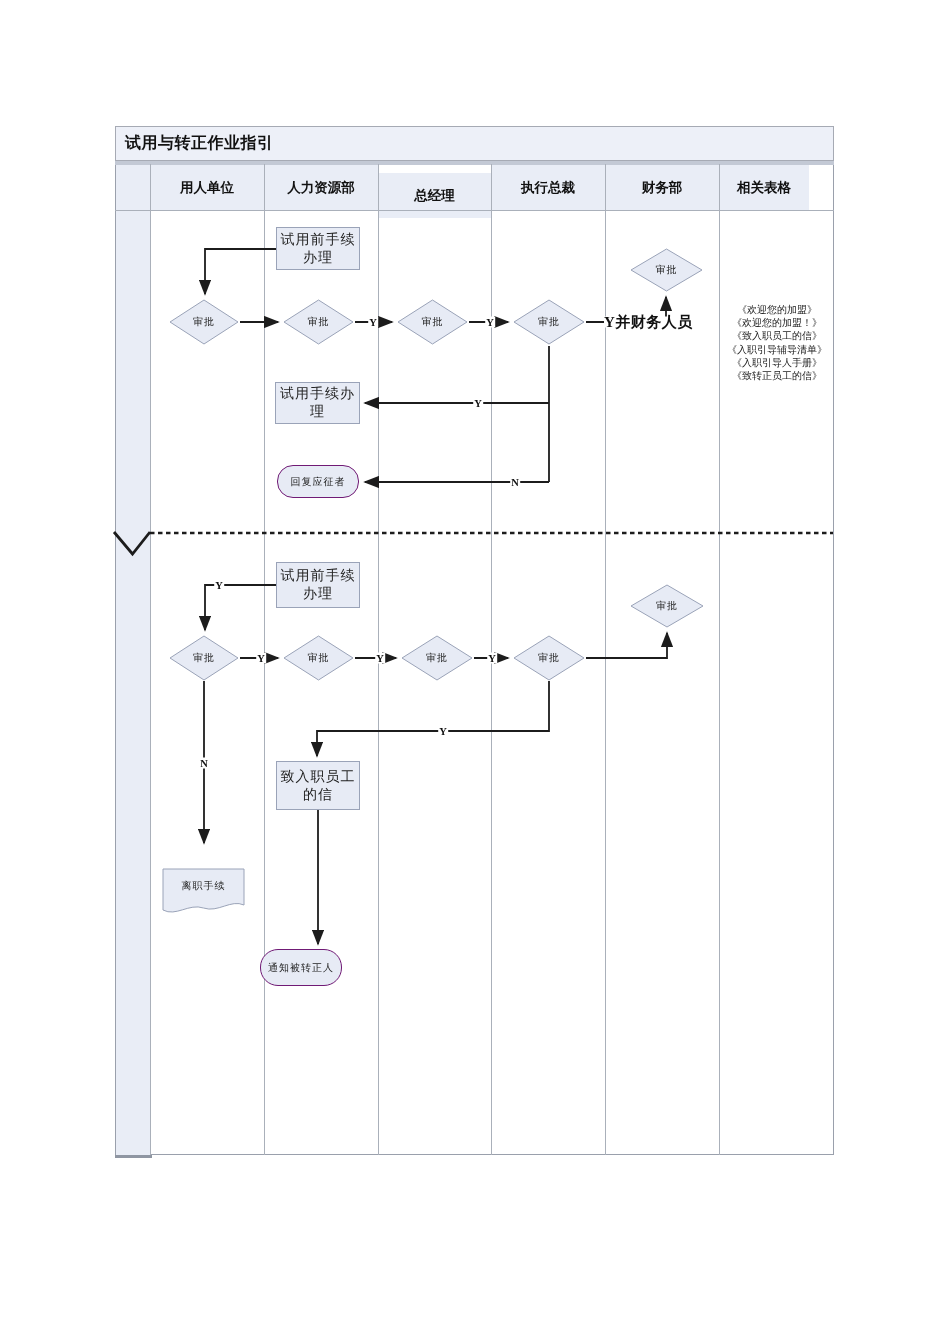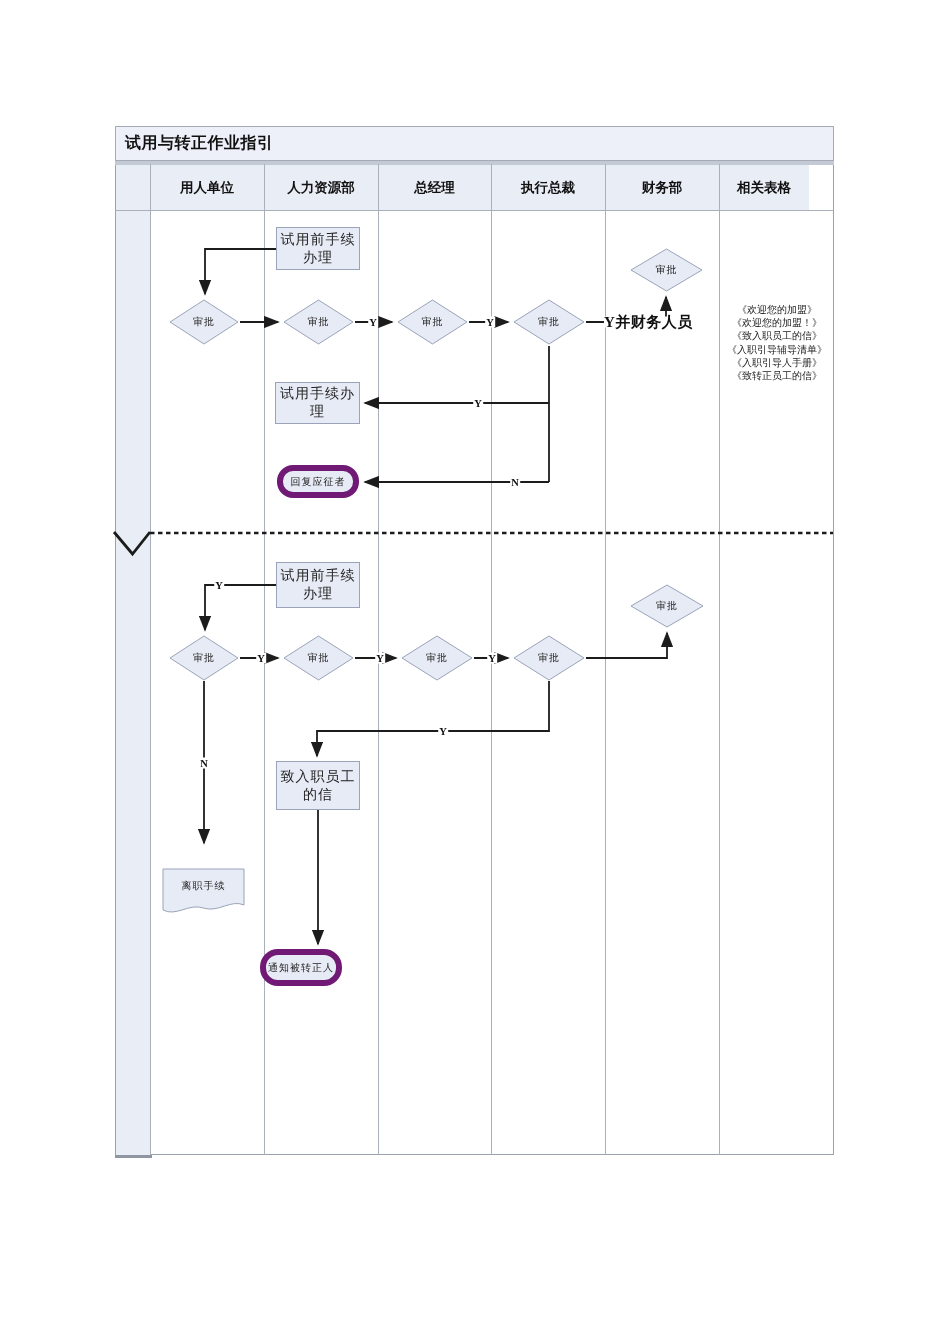--- a/index.html
+++ b/index.html
@@ -16,21 +16,21 @@
          display:flex;align-items:center;justify-content:center;
          font-size:13.5px;font-weight:600;box-sizing:border-box;}
   .corner{position:absolute;left:116px;top:165px;width:34px;height:45px;background:#e9edf6;}
   .sidebar{position:absolute;left:116px;top:210px;width:34px;height:945px;background:#e9edf6;}
   .vline{position:absolute;top:164px;width:1px;height:991px;background:#aab0ba;}
   .hline{position:absolute;left:115px;width:719px;height:1px;background:#aab0ba;}
   .sidebar-foot{position:absolute;left:115px;top:1155px;width:37px;height:3px;background:#8f96a2;}
   .rect{position:absolute;background:#e7ebf5;border:1px solid #9aa3b8;box-sizing:border-box;
         display:flex;align-items:center;justify-content:center;text-align:center;
         font-family:"Liberation Serif",serif;font-size:14px;color:#222;letter-spacing:1px;}
-  .stadium{position:absolute;background:#e7ebf5;border:6px solid #701a75;box-sizing:border-box;
+  .stadium{position:absolute;background:#e7ebf5;border:1px solid #701a75;box-sizing:border-box;
         display:flex;align-items:center;justify-content:center;text-align:right;
         font-family:Liberation Sans, sans-serif;font-size:10px;color:#222;letter-spacing:1px;}
   .diamond{position:absolute;}
   .diamond svg{position:absolute;left:0;top:0;}
   .diamond polygon{fill:#e7ebf5;stroke:#9aa3b8;stroke-width:1;}
   .diamond .shape-label{position:absolute;inset:0;display:flex;align-items:center;justify-content:center;
         font-family:"Liberation Serif",serif;font-size:10px;color:#222;letter-spacing:1px;}
   .docshape{position:absolute;}
   .docshape svg{position:absolute;left:0;top:0;}
   .docshape path{fill:#e7ebf5;stroke:#9aa3b8;stroke-width:1;}
@@ -56,21 +56,21 @@
 
   <div class="frame"></div>
   <div class="title-bar">
     <span>试用与转正作业指引</span>
   </div>
   <div class="header-strip"></div>
 
   <div class="corner"></div>
   <div class="hcell" style="left:264px;width:114px;">人力资源部</div>
   <div class="hcell" style="left:150px;width:114px;">用人单位</div>
-  <div class="hcell" style="left:378px;width:113px;">总经理</div>
+  <div class="hcell" style="left:378px;width:113px;margin-top:8px;">总经理</div>
   <div class="hcell" style="left:605px;width:114px;">财务部</div>
   <div class="hcell" style="left:491px;width:114px;">执行总裁</div>
   <div class="hcell" style="left:719px;width:90px;">相关表格</div>
 
   <div class="sidebar"></div>
   <div class="vline" style="left:150px;"></div>
   <div class="vline" style="left:264px;"></div>
   <div class="vline" style="left:378px;"></div>
   <div class="vline" style="left:491px;"></div>
   <div class="vline" style="left:605px;"></div>

